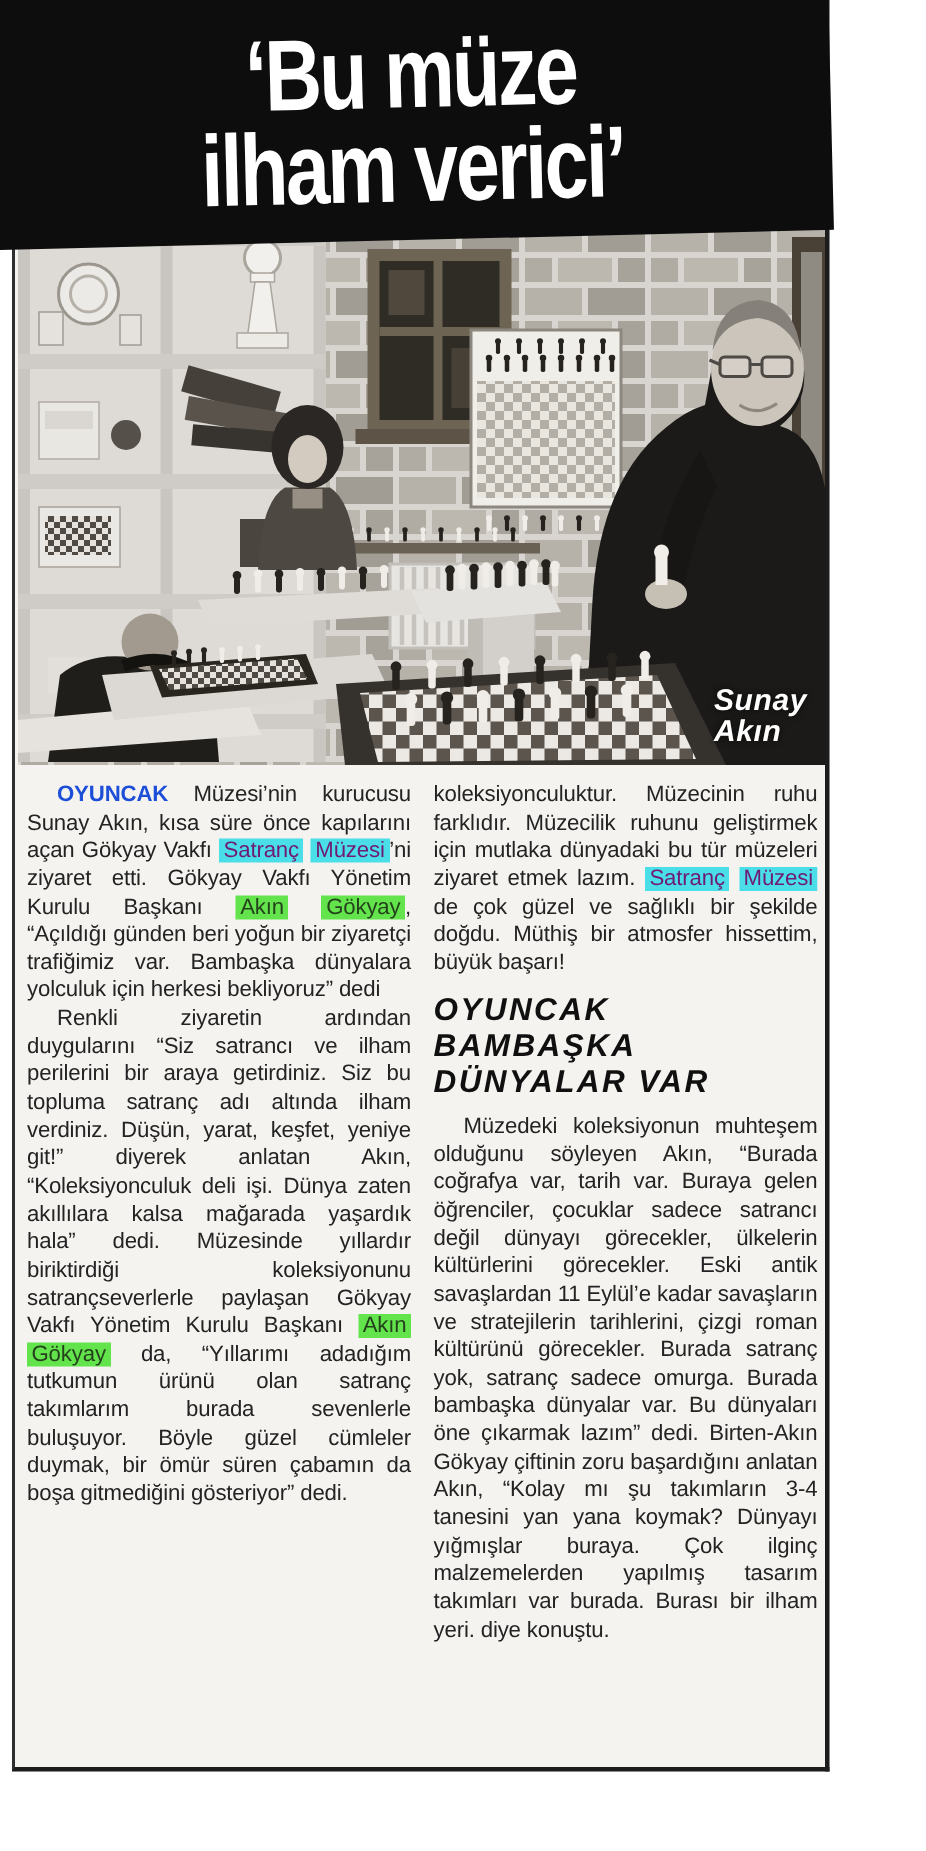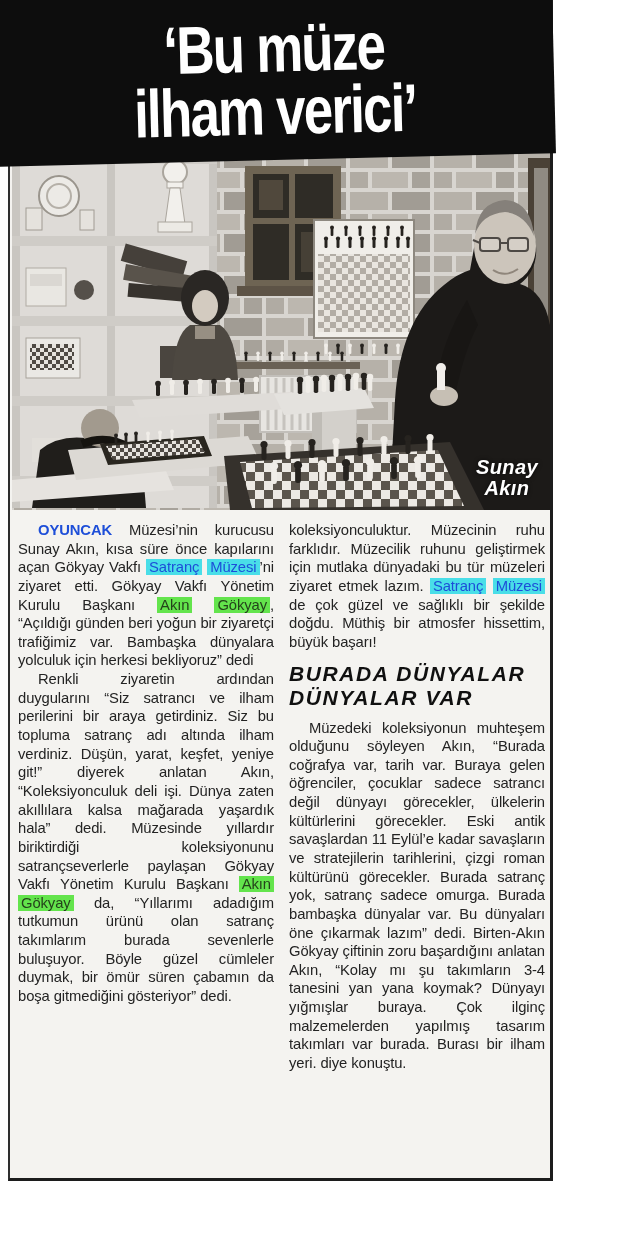--- a/index.html
+++ b/index.html
@@ -26,36 +26,36 @@
     transform:scale(.88,1.12);padding-top:8px;white-space:nowrap;
   }
   .hl-line{display:block;}
   .photo-wrap{
     position:absolute;left:2px;top:148px;width:540px;height:362px;
     overflow:hidden;background:#b3afaa;
   }
   .caption{
     position:absolute;right:14px;bottom:10px;z-index:2;
     color:#fff;font-style:italic;font-weight:bold;font-size:20px;line-height:1.08;
-    text-align:center;letter-spacing:.4px;text-shadow:0 0 4px rgba(0,0,0,.7);
+    text-align:left;letter-spacing:.4px;text-shadow:0 0 4px rgba(0,0,0,.7);
   }
   .columns{
     position:absolute;left:8px;top:521px;width:527px;bottom:8px;
     display:flex;gap:15px;overflow:hidden;
   }
   .col{
     flex:1;min-width:0;text-align:justify;
     font-size:14.8px;line-height:1.26;color:var(--text-color,#232323);
     letter-spacing:-.1px;
   }
   .body-para{margin:0;text-indent:20px;}
   .body-para.noindent{text-indent:0;}
   .seg-bold{font-weight:bold;color:#1d4ed8;}
   .hl{padding:0 3px;}
-  .hl-cyan{background:var(--hl-cyan,#49dee8);color:#1d4ed8;}
+  .hl-cyan{background:var(--hl-cyan,#49dee8);color:#701a75;}
   .hl-green{background:var(--hl-green,#63e44c);color:#24421b;}
   .subhead{
     font-style:italic;font-weight:bold;font-size:21px;letter-spacing:1.6px;
     line-height:1.12;margin:11px 0 9px;color:#101010;text-align:left;
   }
 </style>
 </head>
 <body>
 
 <div class="page">
@@ -295,21 +295,21 @@
       </div>
     </div>
 
     <div class="columns">
       <div class="col">
           <p class="body-para"><span class="seg-bold">OYUNCAK</span><span> Müzesi’nin kurucusu Sunay Akın, kısa süre önce kapılarını açan Gökyay Vakfı </span><span class="hl hl-cyan">Satranç</span><span> </span><span class="hl hl-cyan">Müzesi</span><span>’ni ziyaret etti. Gökyay Vakfı Yönetim Kurulu Başkanı </span><span class="hl hl-green">Akın</span><span> </span><span class="hl hl-green">Gökyay</span><span>, “Açıldığı günden beri yoğun bir ziyaretçi trafiğimiz var. Bambaşka dünyalara yolculuk için herkesi bekliyoruz” dedi</span></p>
           <p class="body-para"><span>Renkli ziyaretin ardından duygularını “Siz satrancı ve ilham perilerini bir araya getirdiniz. Siz bu topluma satranç adı altında ilham verdiniz. Düşün, yarat, keşfet, yeniye git!” diyerek anlatan Akın, “Koleksiyonculuk deli işi. Dünya zaten akıllılara kalsa mağarada yaşardık hala” dedi. Müzesinde yıllardır biriktirdiği koleksiyonunu satrançseverlerle paylaşan Gökyay Vakfı Yönetim Kurulu Başkanı </span><span class="hl hl-green">Akın</span><span> </span><span class="hl hl-green">Gökyay</span><span> da, “Yıllarımı adadığım tutkumun ürünü olan satranç takımlarım burada sevenlerle buluşuyor. Böyle güzel cümleler duymak, bir ömür süren çabamın da boşa gitmediğini gösteriyor” dedi.</span></p>
         </div>
       <div class="col">
           <p class="body-para noindent"><span>koleksiyonculuktur. Müzecinin ruhu farklıdır. Müzecilik ruhunu geliştirmek için mutlaka dünyadaki bu tür müzeleri ziyaret etmek lazım. </span><span class="hl hl-cyan">Satranç</span><span> </span><span class="hl hl-cyan">Müzesi</span><span> de çok güzel ve sağlıklı bir şekilde doğdu. Müthiş bir atmosfer hissettim, büyük başarı!</span></p>
-          <h2 class="subhead">BURADA DÜNYALAR DÜNYALAR VAR</h2>
+          <h2 class="subhead">OYUNCAK BAMBAŞKA DÜNYALAR VAR</h2>
           <p class="body-para"><span>Müzedeki koleksiyonun muhteşem olduğunu söyleyen Akın, “Burada coğrafya var, tarih var. Buraya gelen öğrenciler, çocuklar sadece satrancı değil dünyayı görecekler, ülkelerin kültürlerini görecekler. Eski antik savaşlardan 11 Eylül’e kadar savaşların ve stratejilerin tarihlerini, çizgi roman kültürünü görecekler. Burada satranç yok, satranç sadece omurga. Burada bambaşka dünyalar var. Bu dünyaları öne çıkarmak lazım” dedi. Birten-Akın Gökyay çiftinin zoru başardığını anlatan Akın, “Kolay mı şu takımların 3-4 tanesini yan yana koymak? Dünyayı yığmışlar buraya. Çok ilginç malzemelerden yapılmış tasarım takımları var burada. Burası bir ilham yeri. diye konuştu.</span></p>
         </div>
     </div>
 
   </div>
 
   <div class="banner">
     <div class="headline">
       <span class="hl-line">‘Bu müze</span>
       <span class="hl-line">ilham verici’</span>

